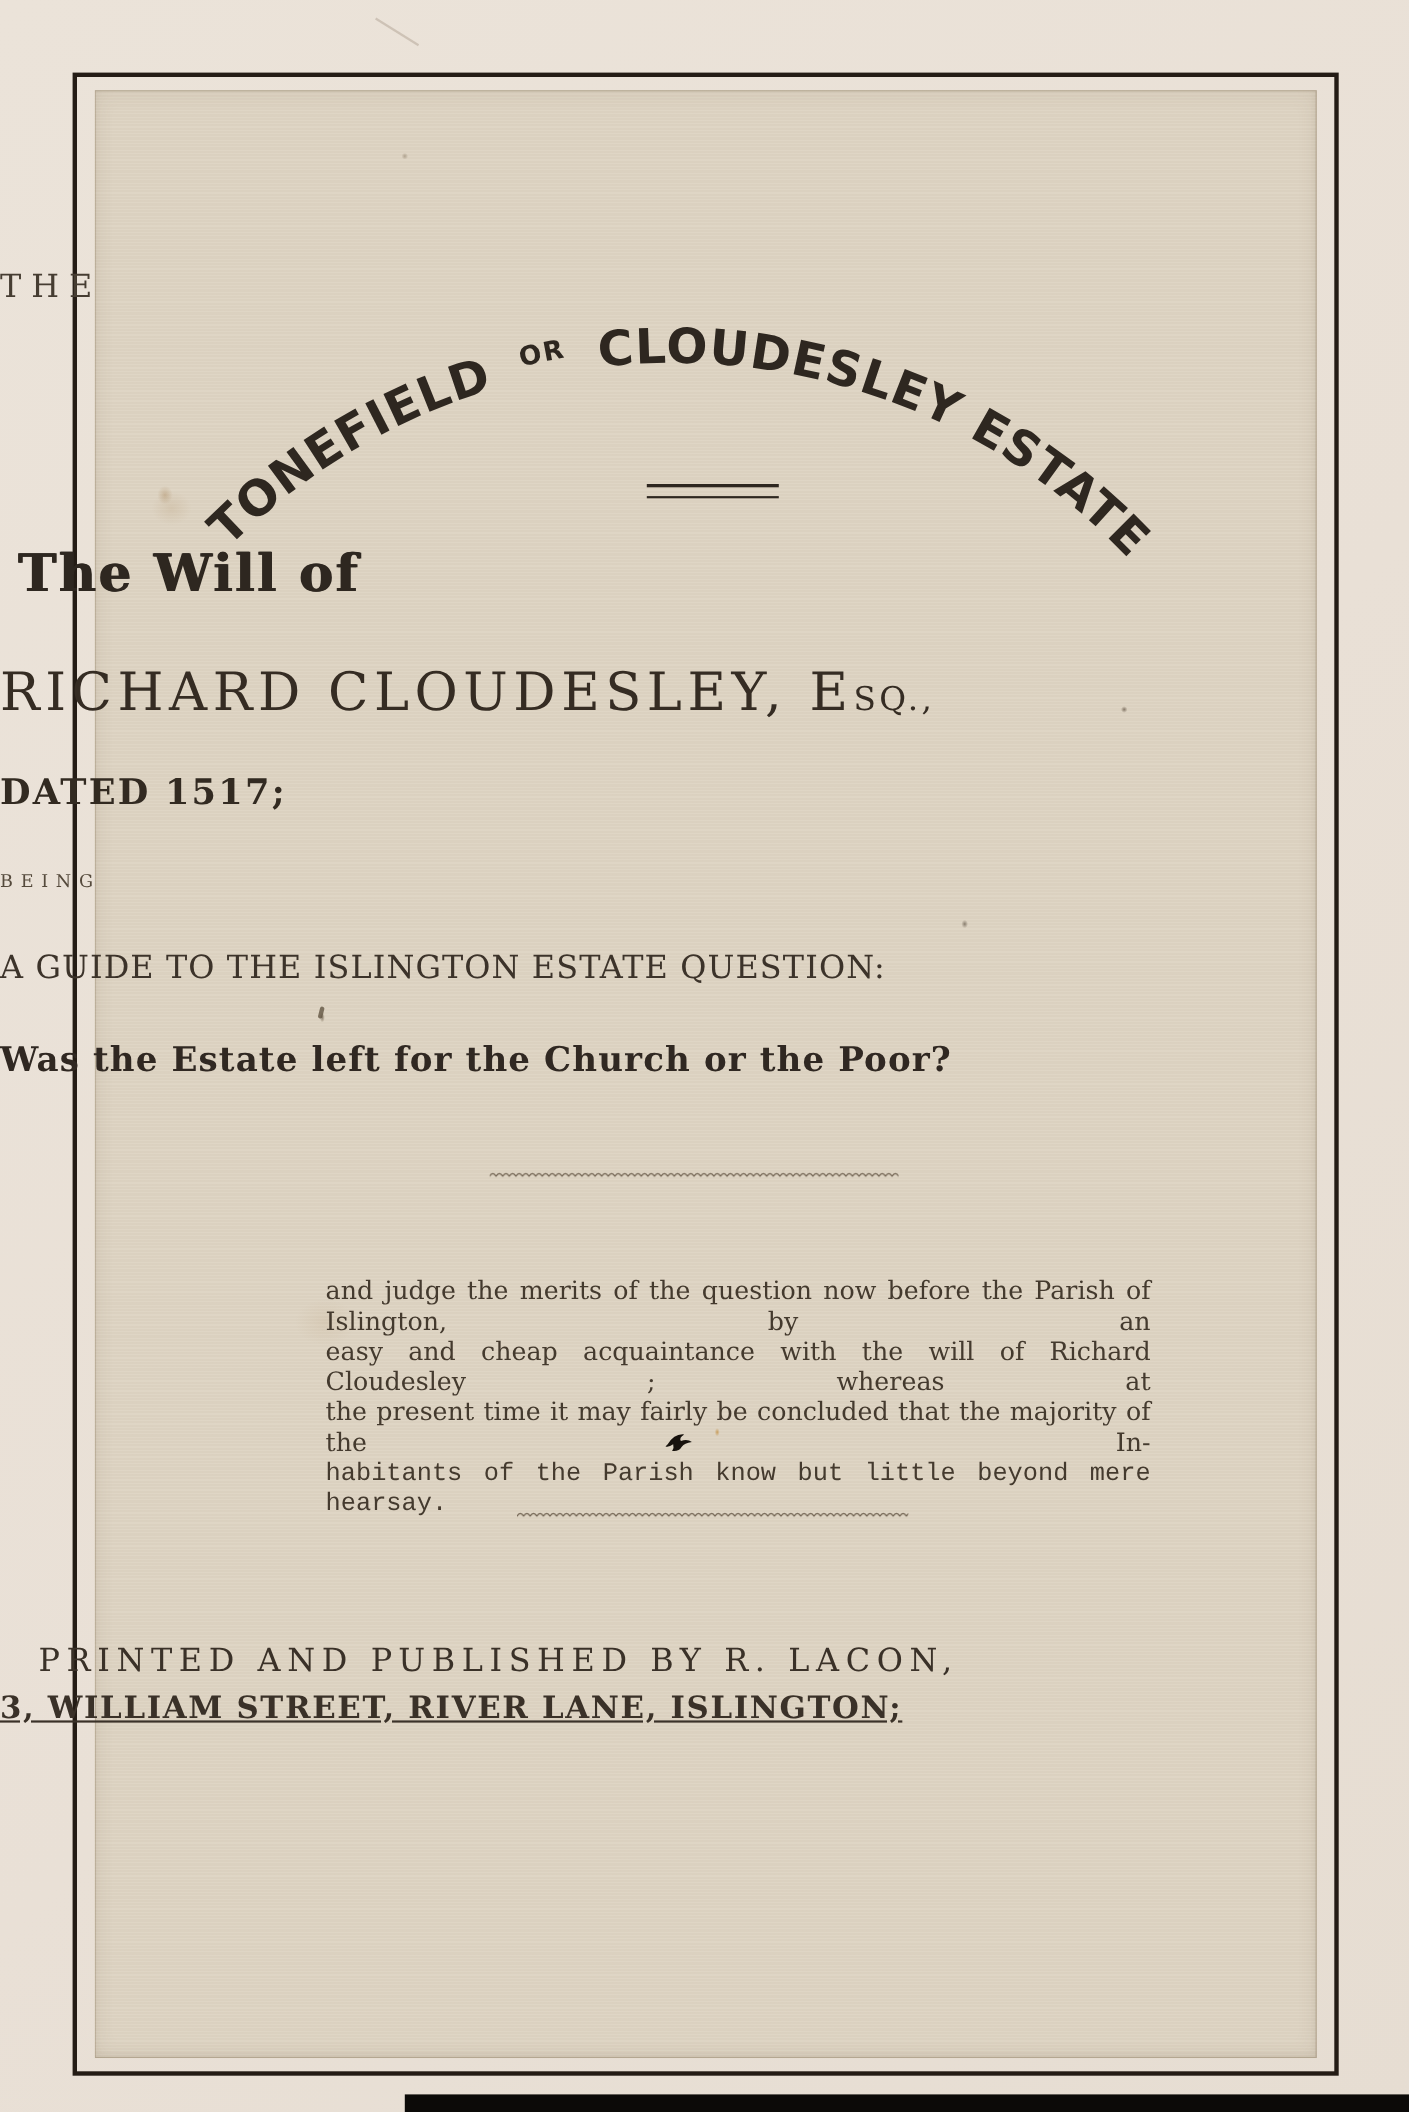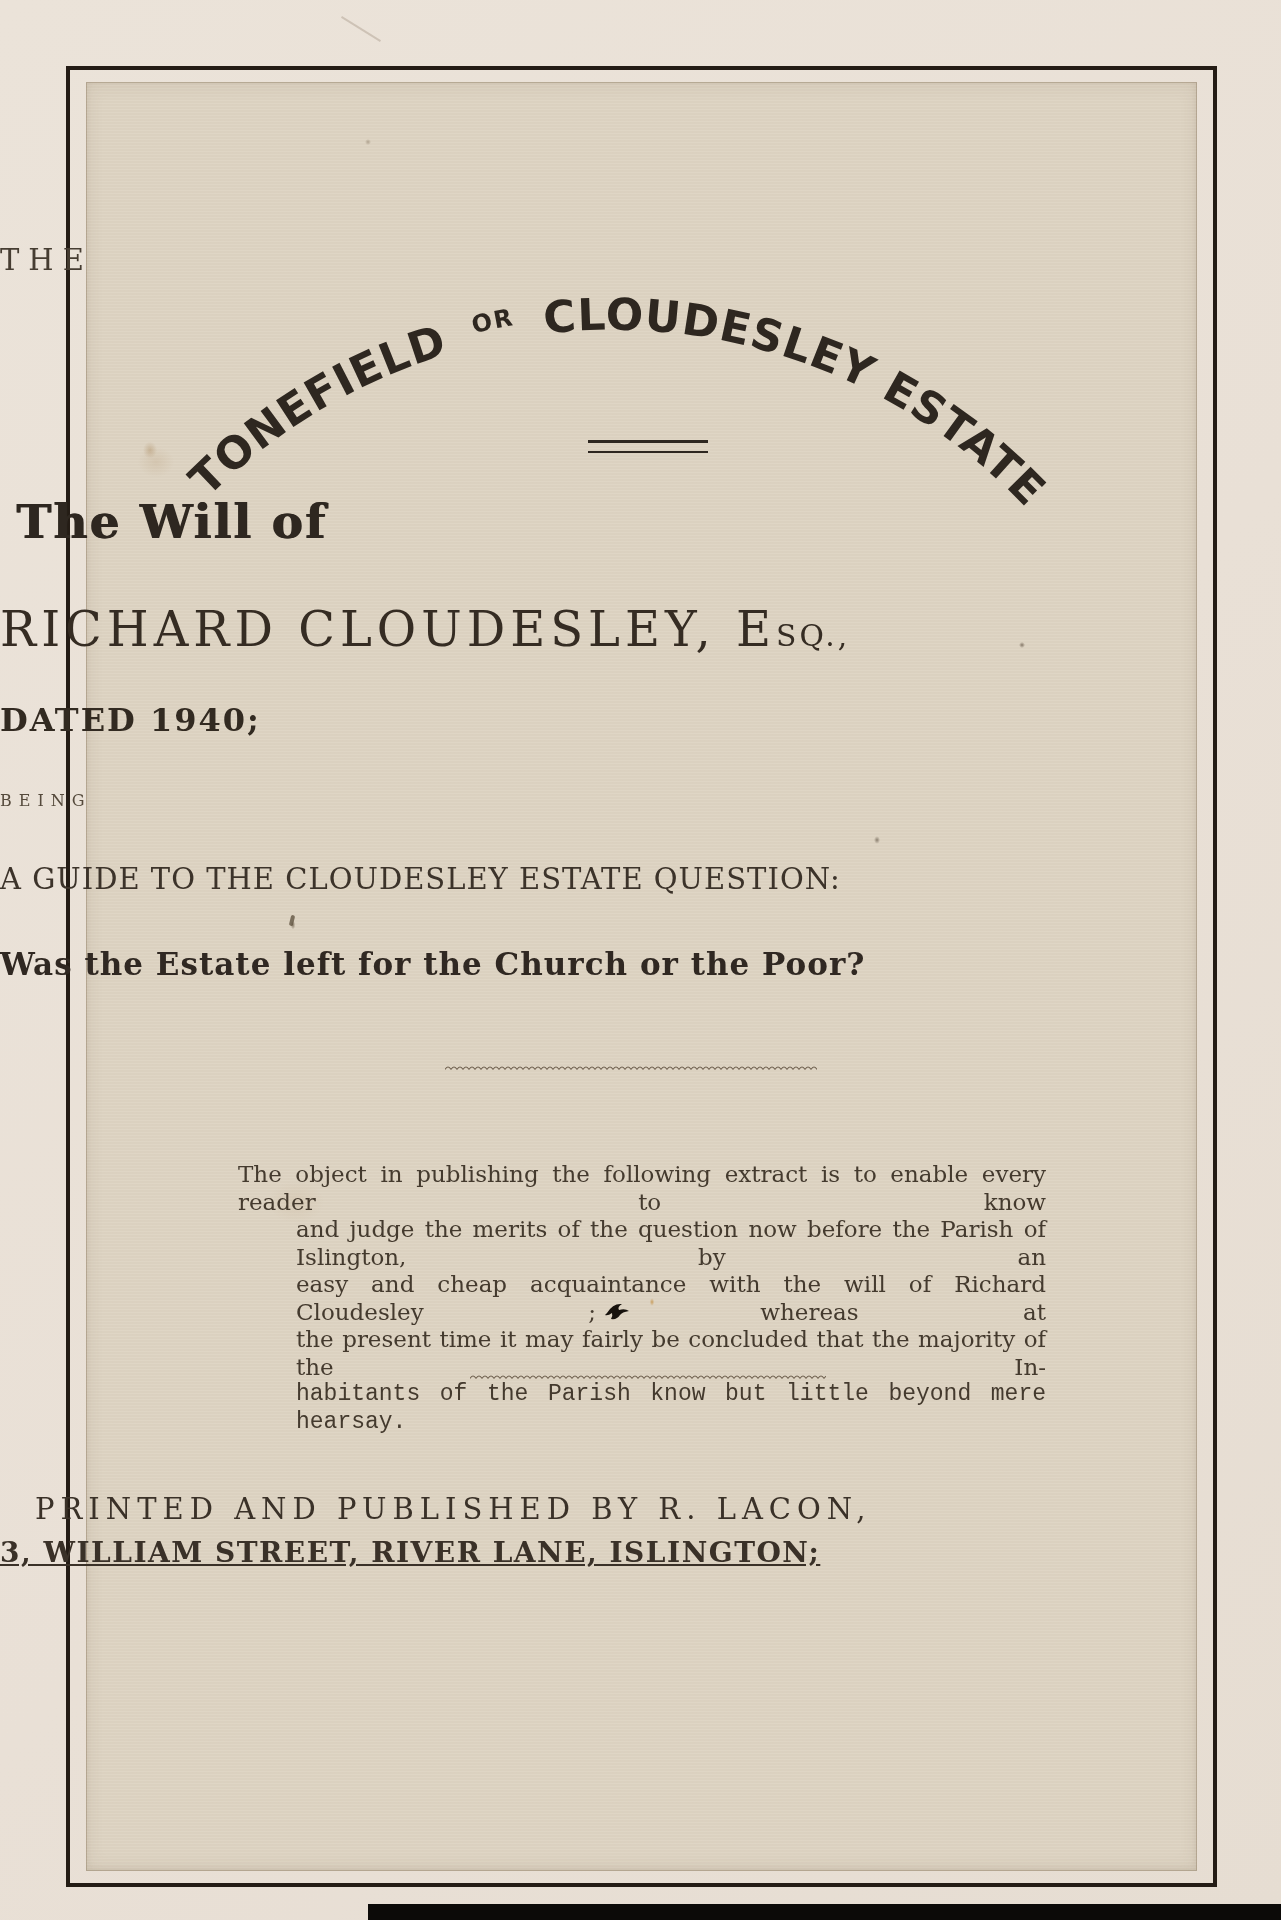--- a/index.html
+++ b/index.html
@@ -111,41 +111,40 @@
   </svg>
 
   <div class="double-rule"></div>
 
   <div class="block will-line">The Will of</div>
 
   <div class="block testator">
     <span>RICHARD CLOUDESLEY, E</span><span class="suffix">SQ.,</span>
   </div>
 
-  <div class="block dated">DATED 1940;</div>
+  <div class="block dated">DATED 1517;</div>
 
   <div class="block being">BEING</div>
 
-  <div class="block guide">A GUIDE TO THE CLOUDESLEY ESTATE QUESTION:</div>
+  <div class="block guide">A GUIDE TO THE ISLINGTON ESTATE QUESTION:</div>
 
   <div class="ink-mark"></div>
 
   <div class="block question">Was the Estate left for the Church or the Poor?</div>
 
   <svg class="squiggle squiggle-1" width="372" height="9" viewBox="0 0 372 9">
     <defs>
       <pattern id="wave1" width="6" height="9" patternUnits="userSpaceOnUse">
         <path d="M0 6.5 Q 3 1.5 6 6.5" fill="none" stroke="#6f6150" stroke-width="1.1"></path>
       </pattern>
     </defs>
     <rect width="372" height="9" fill="url(#wave1)"></rect>
   </svg>
 
   <div class="paragraph">
-    <div class="pline">The object in publishing the following extract is to enable every reader to know</div>
     <div class="pline indent">and judge the merits of the question now before the Parish of Islington, by an</div>
     <div class="pline indent">easy and cheap acquaintance with the will of Richard Cloudesley ; whereas at</div>
     <div class="pline indent">the present time it may fairly be concluded that the majority of the In-</div>
     <div class="pline indent last">habitants of the Parish know but little beyond mere hearsay.</div>
   </div>
 
   <svg class="ornament" width="36" height="28" viewBox="0 0 36 28">
     <path d="M9 16 q6 -10 15 -9 q-5 3 -3 6 q6 -2 10 1 q-7 1 -9 4 q-3 5 -9 4 q2 -3 1 -6 q-4 3 -7 2 z" fill="#17120d"></path>
   </svg>
 

